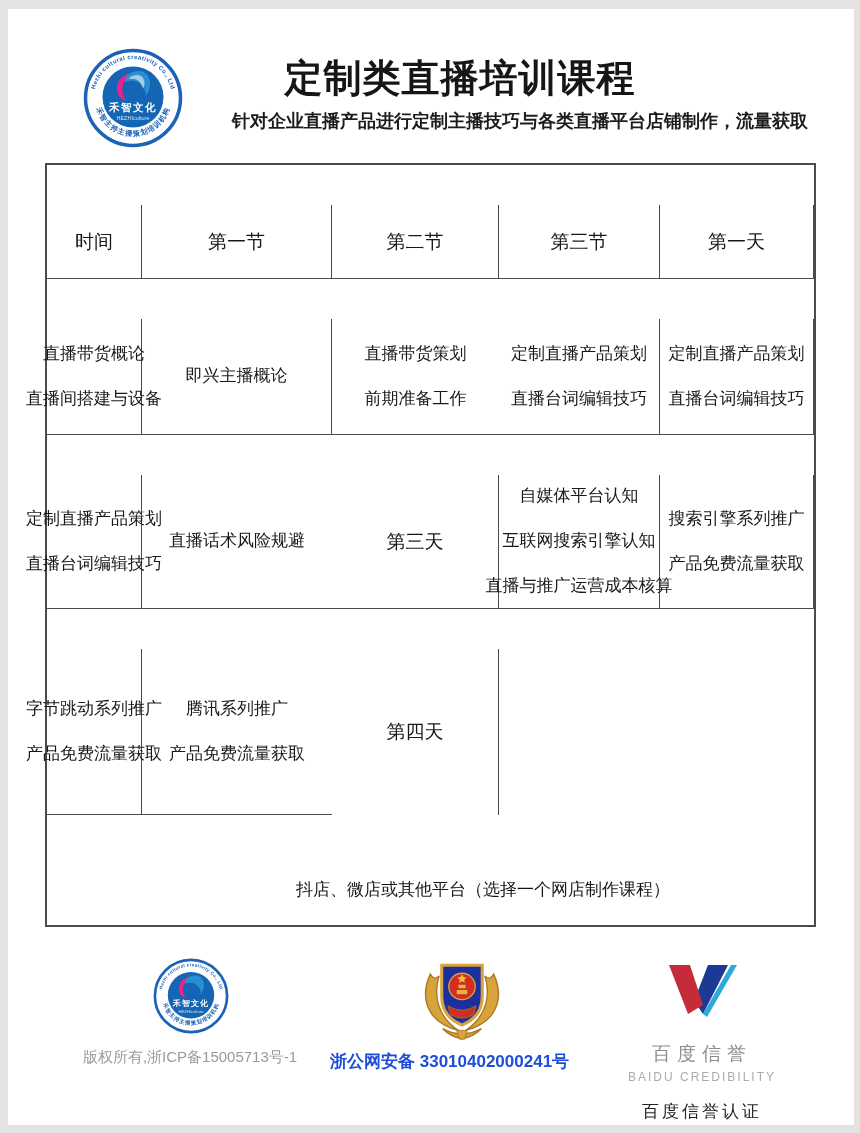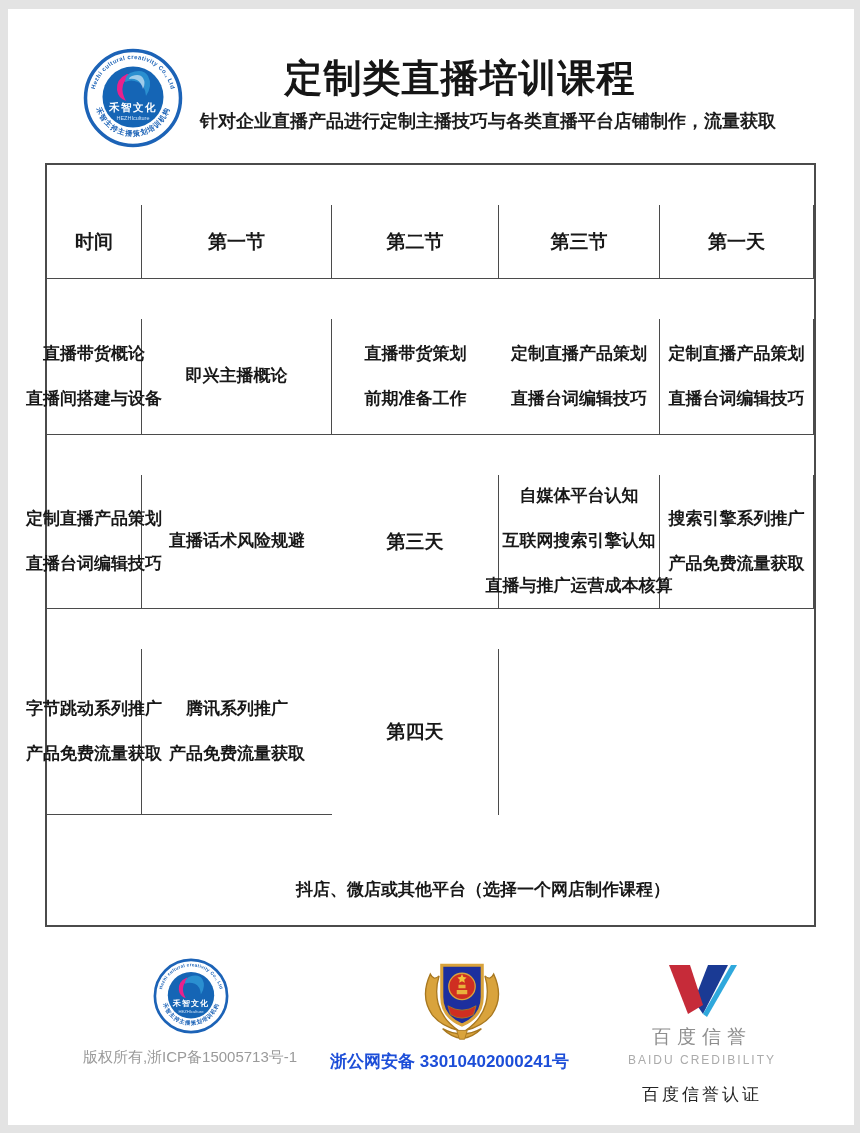--- a/index.html
+++ b/index.html
@@ -10,38 +10,38 @@
   }
   .page{position:absolute;left:8px;top:9px;width:846px;height:1116px;background:#ffffff;}
 
   
   .hz-logo{position:absolute;}
   .page-title{
     position:absolute;left:232px;top:44px;width:440px;text-align:center;
     font-size:38px;font-weight:700;color:#161616;letter-spacing:1px;white-space:nowrap;
   }
   .page-subtitle{
-    position:absolute;left:192px;top:100px;width:608px;text-align:left;
+    position:absolute;left:192px;top:100px;width:608px;text-align:right;
     font-size:18px;font-weight:700;color:#1c1c1c;white-space:nowrap;
   }
 
   
   .course-table{
     position:absolute;left:37px;top:154px;
     display:grid;
     grid-template-columns:95px 190px 167px 161px 154px;
     grid-template-rows:114px 156px 174px 206px 110px;
     border:2px solid #4b4b4b;background:#fff;
   }
   .cell{
     border-right:1px solid #4b4b4b;border-bottom:1px solid #4b4b4b;
     box-sizing:border-box;
     display:flex;flex-direction:column;justify-content:center;align-items:center;
     row-gap:22px;
-    font-weight:700;color:#181818;font-size:17px;text-align:center;
+    font-weight:400;color:#181818;font-size:17px;text-align:center;
     padding:2px;line-height:1.35;margin-top:40px;
   }
   .cell.last-col{border-right:none;}
   .cell.last-row{border-bottom:none;}
   .cell.head,.cell.day{font-size:19px;}
   .cell.merged{
     grid-column:2 / 6;
     align-items:center;justify-content:center;text-align:left;padding-left:12px;
   }
   .cell-line{white-space:nowrap;}
@@ -51,21 +51,21 @@
     position:absolute;left:62px;top:1039px;width:240px;text-align:center;
     font-size:15px;color:#9a9a9a;font-weight:400;white-space:nowrap;
   }
   .police-badge{position:absolute;left:410px;top:942px;}
   .police-text{
     position:absolute;left:322px;top:1041px;width:260px;text-align:left;
     font-size:17px;font-weight:700;color:#1d4ed8;white-space:nowrap;
   }
   .baidu-block{position:absolute;left:594px;top:956px;width:200px;text-align:center;}
   .baidu-v{display:block;margin:0 auto;}
-  .baidu-name{font-size:19px;color:#8e8e8e;letter-spacing:6px;margin-top:7px;white-space:nowrap;}
+  .baidu-name{font-size:19px;color:#8e8e8e;letter-spacing:6px;margin-top:24px;white-space:nowrap;}
   .baidu-name-en{font-size:12px;color:#ababab;letter-spacing:2px;margin-top:3px;white-space:nowrap;}
   .baidu-cert{font-size:17px;color:#242424;letter-spacing:3px;margin-top:16px;white-space:nowrap;}
 </style>
 </head>
 <body>
 
 <div class="page">
 
   <svg class="hz-logo" style="left:75px;top:39px;" width="100" height="100" viewBox="0 0 100 100">
     <circle cx="50" cy="50" r="47.5" fill="#ffffff" stroke="#1c63b7" stroke-width="3.5"></circle>

